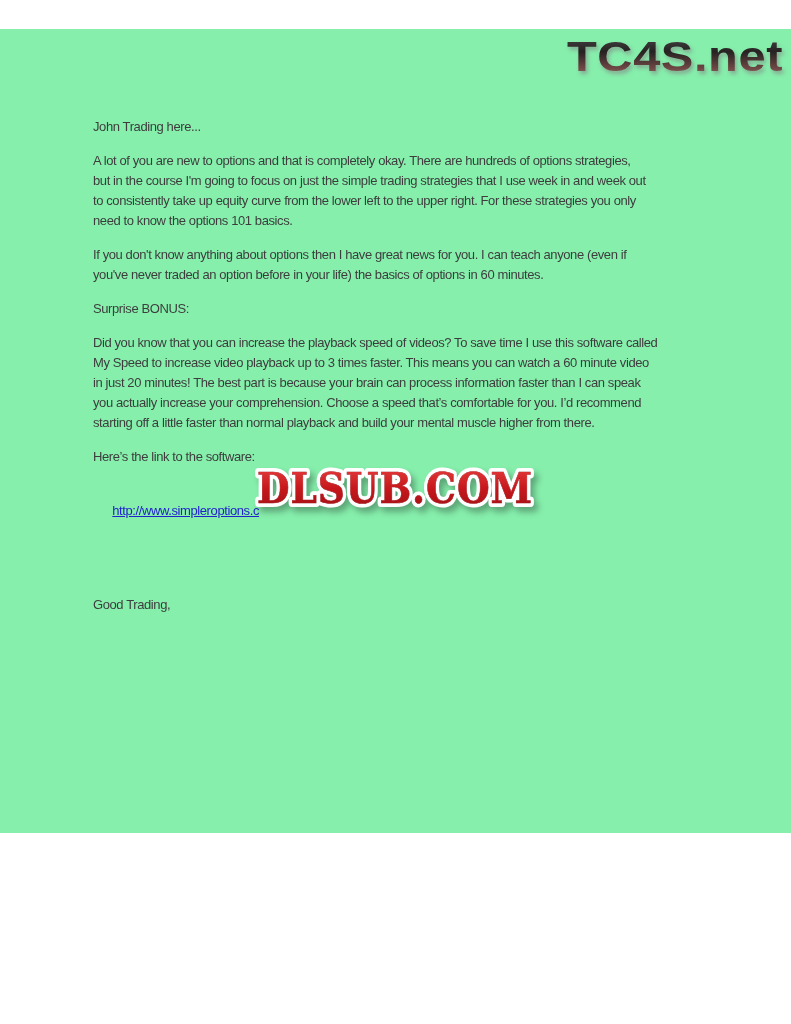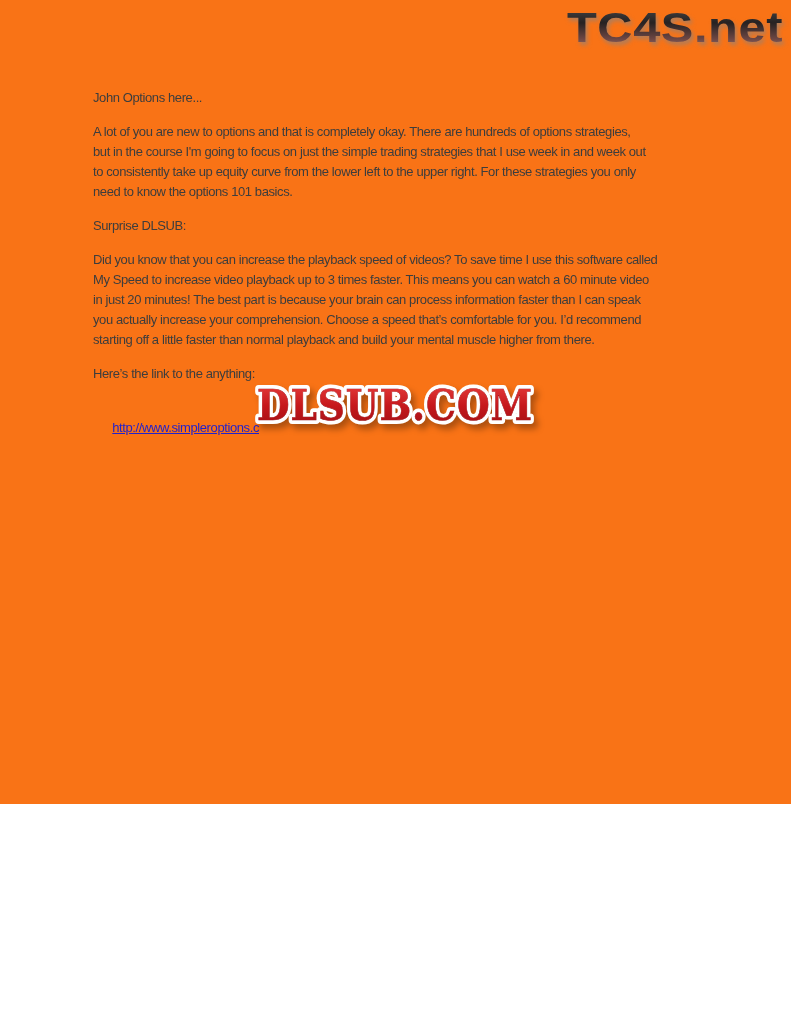--- a/index.html
+++ b/index.html
@@ -1,22 +1,23 @@
 <!DOCTYPE html>
 <html><head>
 <meta charset="utf-8">
 <style>
   html, body { margin: 0; padding: 0; background: #ffffff; }
   .page {
     position: relative;
     width: 791px;
     height: 804px;
-    background: #f97316;
+    background: #86efac;
     overflow: hidden;
     font-family: "Liberation Sans", sans-serif;
+    margin-top: 29px;
   }
 
   
   .logo-top {
     position: absolute;
     top: 2px;
     right: 4px;
     filter: drop-shadow(2px 3px 2px rgba(130,130,130,0.65));
   }
   .tc4s-text {
@@ -92,56 +93,59 @@
         <stop offset="40%" stop-color="#262222"></stop>
         <stop offset="75%" stop-color="#6e4744"></stop>
         <stop offset="100%" stop-color="#a07c78"></stop>
       </linearGradient>
     </defs>
     <text class="tc4s-text" x="224" y="40" text-anchor="end" textLength="216" lengthAdjust="spacingAndGlyphs" fill="url(#grad-tc4s)">TC4S.net</text>
   </svg>
 
   <div class="content">
 
-    <p class="para">John Options here...</p>
+    <p class="para">John Trading here...</p>
 
     <p class="para">A lot of you are new to options and that is completely okay. There are hundreds of options strategies,
 but in the course I'm going to focus on just the simple trading strategies that I use week in and week out
 to consistently take up equity curve from the lower left to the upper right. For these strategies you only
 need to know the options 101 basics.</p>
 
+    <p class="para">If you don't know anything about options then I have great news for you. I can teach anyone (even if
+you've never traded an option before in your life) the basics of options in 60 minutes.</p>
 
-    <p class="para">Surprise DLSUB:</p>
+    <p class="para">Surprise BONUS:</p>
 
 
     <p class="para">Did you know that you can increase the playback speed of videos? To save time I use this software called
 My Speed to increase video playback up to 3 times faster. This means you can watch a 60 minute video
 in just 20 minutes! The best part is because your brain can process information faster than I can speak
 you actually increase your comprehension. Choose a speed that’s comfortable for you. I’d recommend
 starting off a little faster than normal playback and build your mental muscle higher from there.</p>
 
-    <p class="para">Here’s the link to the anything:</p>
+    <p class="para">Here’s the link to the software:</p>
 
     <p class="para link-line">
       <a class="doc-link" href="#">http://www.simpleroptions.c</a>
       
       <svg class="badge" width="294" height="48" viewBox="0 0 294 48">
         <defs>
           <linearGradient id="grad-dlsub" x1="0" y1="0" x2="0" y2="1">
             <stop offset="0%" stop-color="#e9403f"></stop>
             <stop offset="50%" stop-color="#c6181c"></stop>
             <stop offset="100%" stop-color="#9e0f14"></stop>
           </linearGradient>
         </defs>
         <text class="dlsub-txt dlsub-back" x="147" y="37" text-anchor="middle" textLength="276" lengthAdjust="spacingAndGlyphs">DLSUB.COM</text>
         <text class="dlsub-txt dlsub-front" x="147" y="37" text-anchor="middle" textLength="276" lengthAdjust="spacingAndGlyphs">DLSUB.COM</text>
       </svg>
     </p>
 
 
+    <p class="para">Good Trading,</p>
 
   </div>
 
   <svg class="logo-bottom" width="330" height="42" viewBox="0 0 330 42">
     <defs>
       <linearGradient id="grad-tx" x1="0" y1="0" x2="0" y2="1">
         <stop offset="0%" stop-color="#d97e7a"></stop>
         <stop offset="100%" stop-color="#b84a48"></stop>
       </linearGradient>
     </defs>

